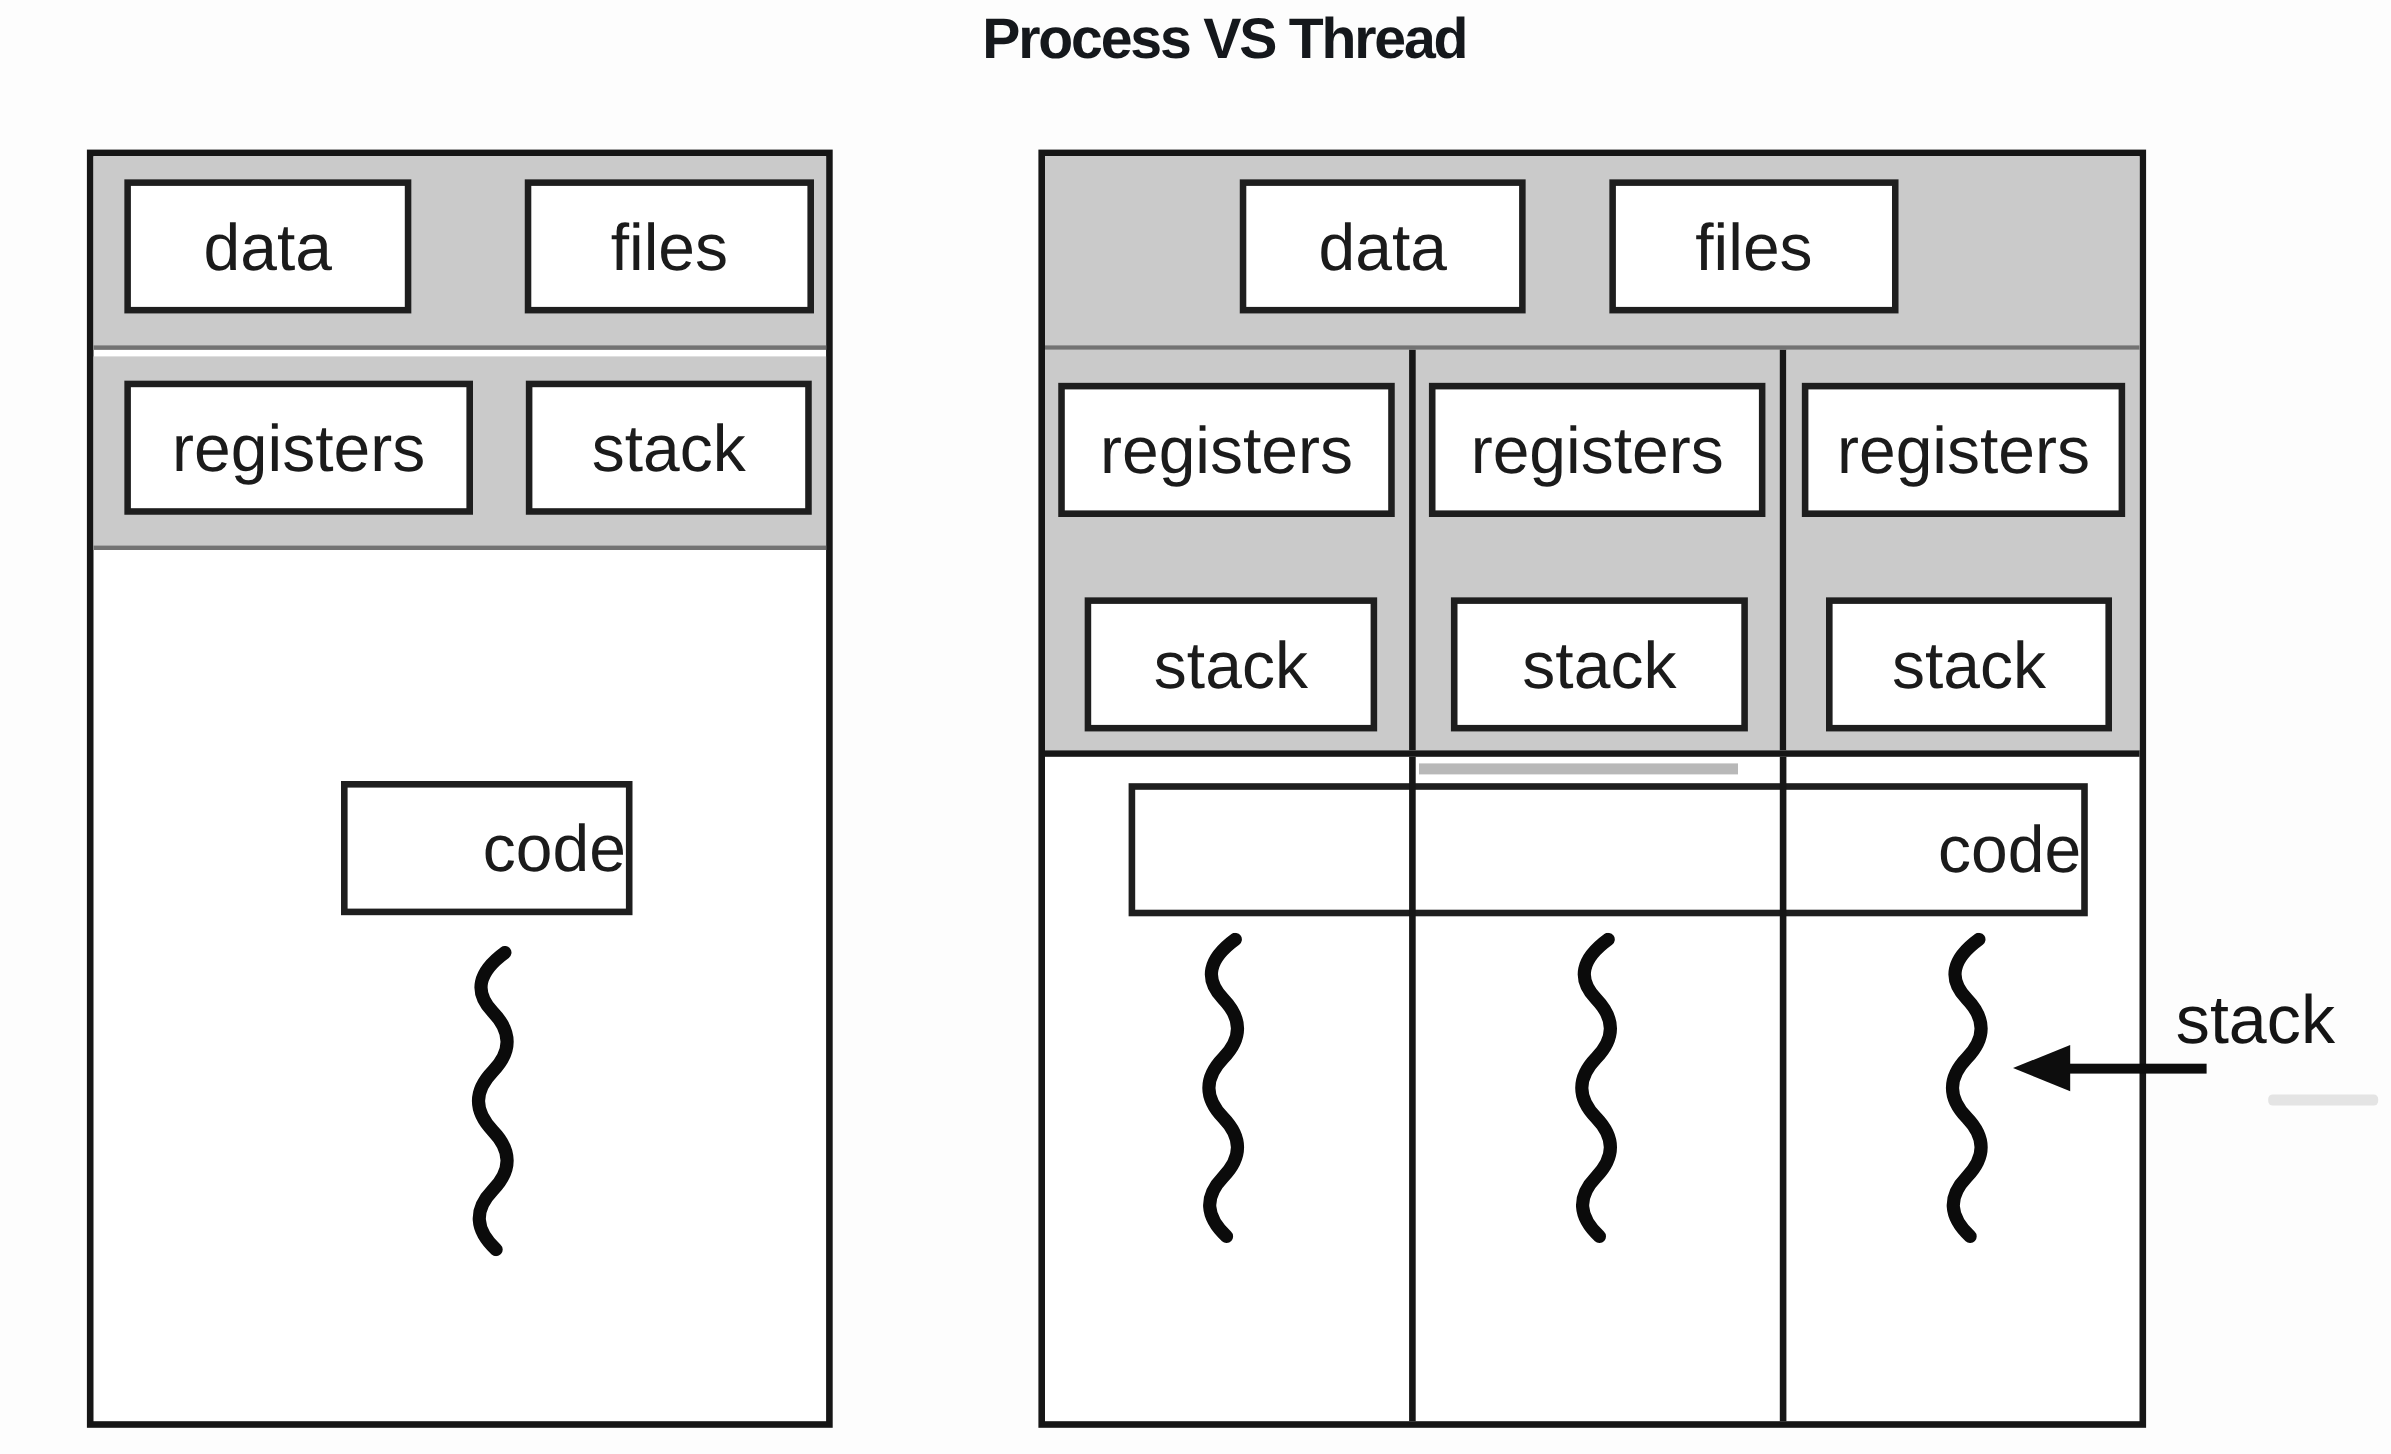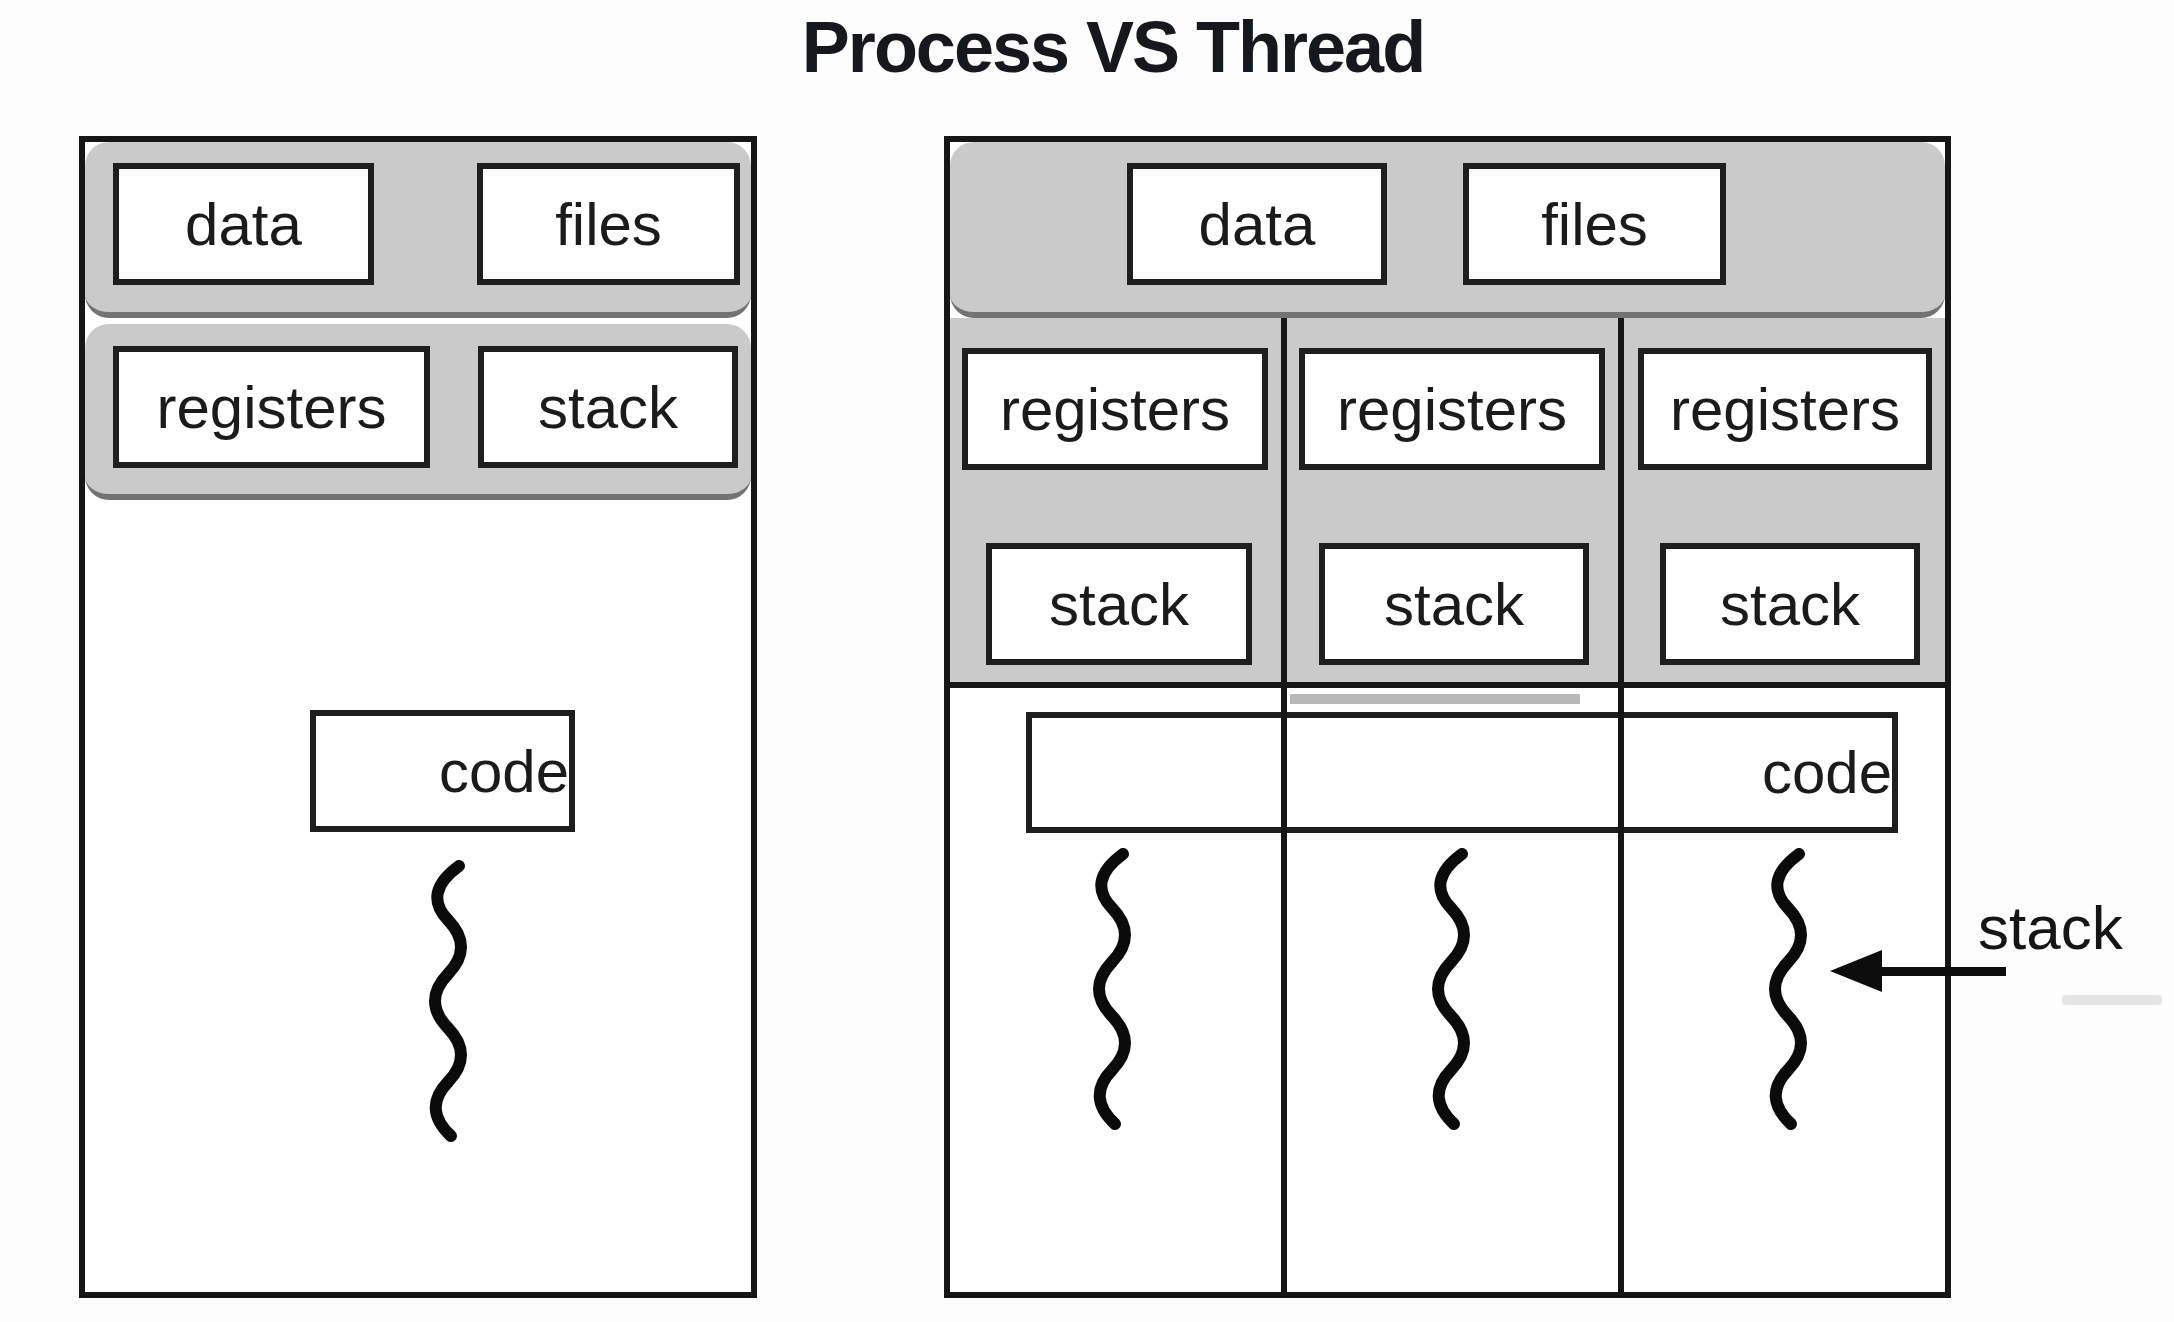--- a/index.html
+++ b/index.html
@@ -2,28 +2,28 @@
 <html><head>
 <meta charset="utf-8">
 <style>
   html,body{margin:0;padding:0;background:#fdfdfd;}
   .canvas{
     position:relative;width:2174px;height:1322px;overflow:hidden;
     background:#fdfdfd;font-family:"Liberation Sans",sans-serif;color:#1b1b1b;
   }
   .title{
     position:absolute;top:8px;left:52px;right:0;margin:0;text-align:center;
-    font-size:72px;font-weight:bold;letter-spacing:-2px;color:#15181c;line-height:1.1;
+    font-size:52px;font-weight:bold;letter-spacing:-2px;color:#15181c;line-height:1.1;
   }
   .proc{
     position:absolute;background:#ffffff;border:6px solid #161616;box-sizing:border-box;
   }
   .proc-left{left:79px;top:136px;width:678px;height:1162px;}
   .proc-right{left:944px;top:136px;width:1007px;height:1162px;}
-  .sec{position:absolute;left:0;right:0;background:#cacaca;border-bottom:6px solid #737373;box-sizing:border-box;border-radius:24px;}
+  .sec{position:absolute;left:0;right:0;background:#cacaca;border-bottom:4px solid #737373;box-sizing:border-box;}
   .secA-left{top:0;height:176px;}
   .secB-left{top:182px;height:176px;}
   .secA-right{top:0;height:176px;}
   .cols{
     position:absolute;left:0;right:0;top:176px;height:370px;display:flex;
     border-bottom:6px solid #161616;box-sizing:border-box;
   }
   .col{position:relative;background:#cacaca;height:100%;box-sizing:border-box;}
   .col1{width:331px;}
   .col2{width:343px;border-left:6px solid #161616;border-right:6px solid #161616;}

